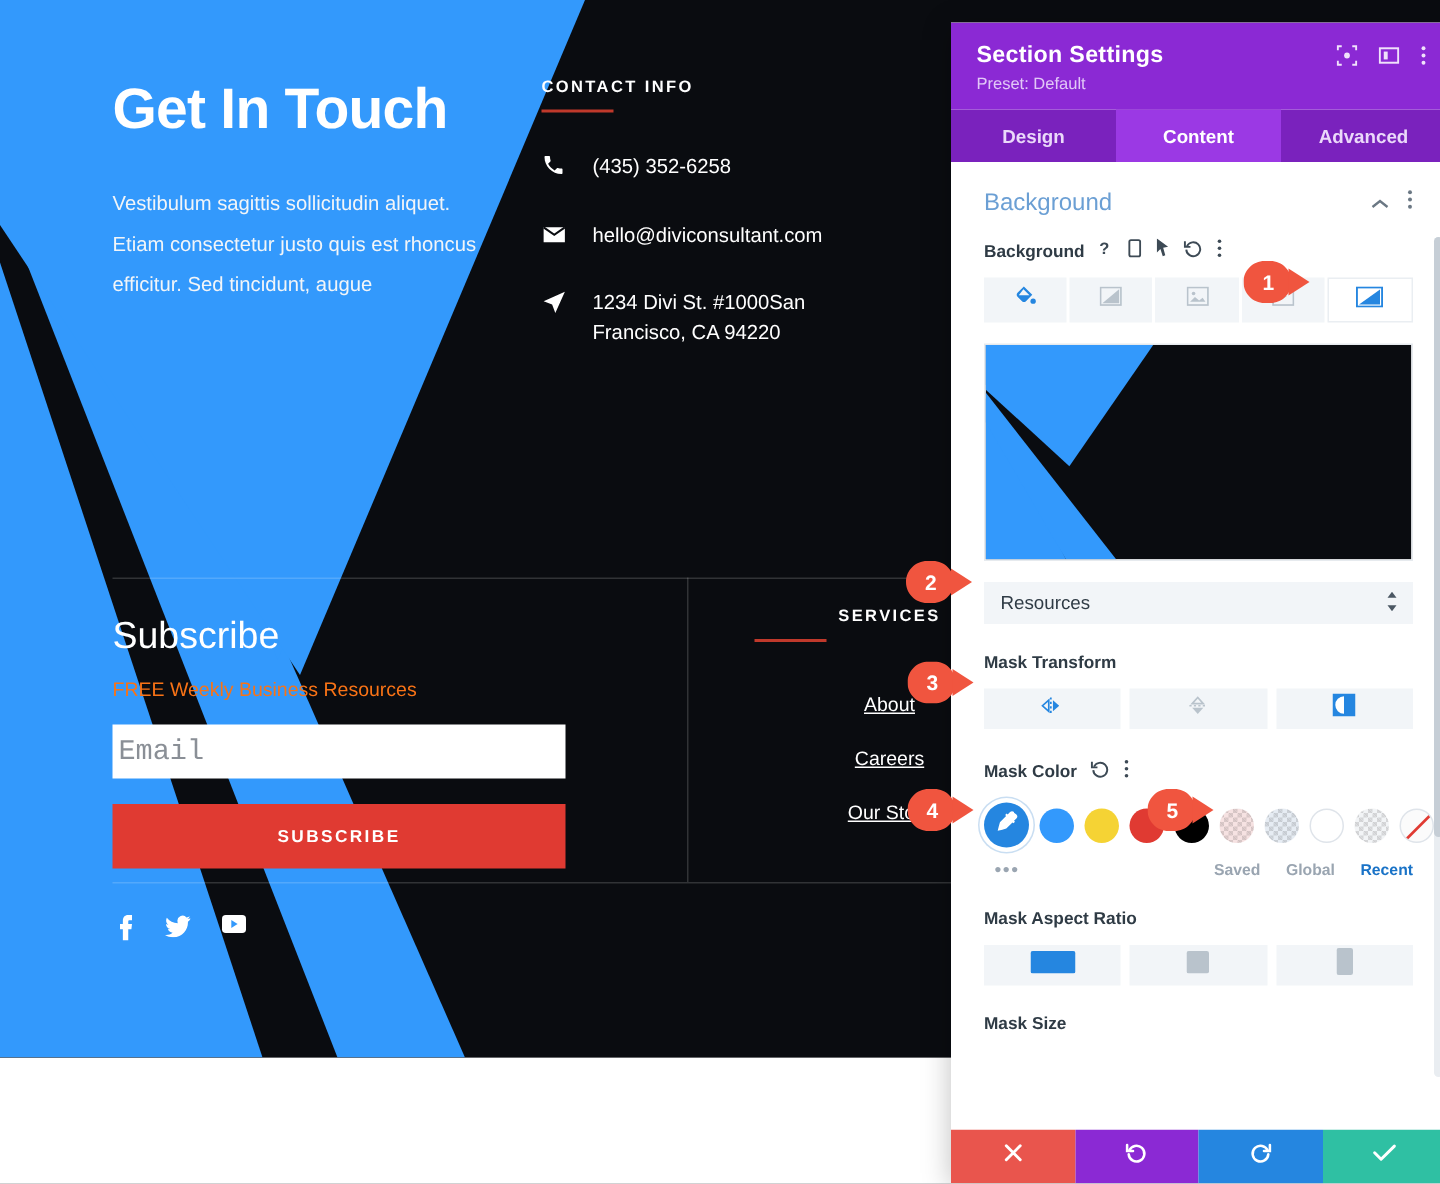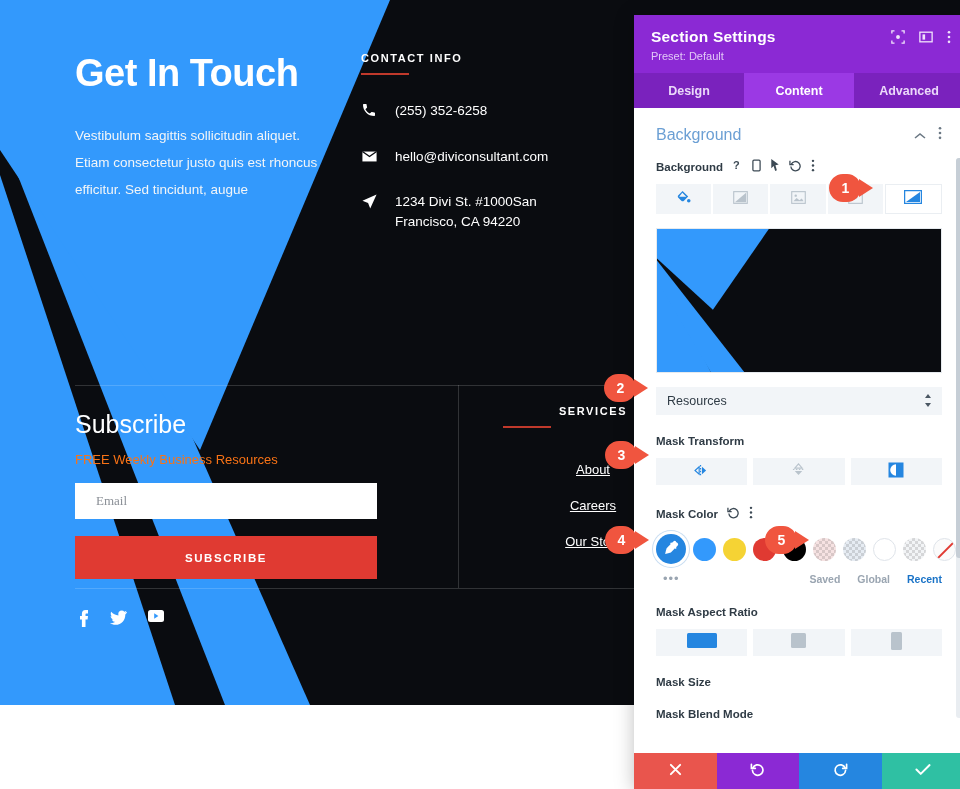--- a/index.html
+++ b/index.html
@@ -58,22 +58,22 @@
   .divider-h2 {
     position: absolute; left: 75px; top: 588px; width: 810px; height: 1px;
     background: rgba(255,255,255,0.16);
   }
 
   .subscribe-col { position: absolute; left: 75px; top: 410px; width: 302px; }
   .sub-title { font-size: 25px; color: #ffffff; font-weight: normal; }
   .sub-sub { font-size: 13px; color: #f97316; margin-top: 13px; }
   .email-field {
     margin-top: 16px; width: 302px; height: 36px; background: #ffffff;
-    border: none; font-size: 13px; color: #8a8f96; padding: 0 21px;
-    font-family: Liberation Serif, serif; display: flex; align-items: center;
+    border: none; font-size: 19px; color: #8a8f96; padding: 0 4px;
+    font-family: Liberation Mono, monospace; display: flex; align-items: center;
   }
   .sub-btn {
     margin-top: 17px; width: 302px; height: 43px; background: #e03a32;
     color: #ffffff; font-size: 11.5px; font-weight: bold; letter-spacing: 1.6px;
     display: flex; align-items: center; justify-content: center; border: none;
     font-family: "Liberation Sans", sans-serif; cursor: pointer;
   }
 
   .services-col { position: absolute; left: 503px; top: 405px; width: 180px; text-align: center; }
   .svc-link {
@@ -232,21 +232,21 @@
       <div class="contact-col">
         <div class="col-title">CONTACT INFO</div>
         <div class="col-rule"></div>
 
         <div class="ci-item">
           <span class="ci-ico">
             <svg width="16" height="16" viewBox="0 0 24 24" fill="#fff">
                 <path d="M6.6 10.8c1.4 2.8 3.8 5.1 6.6 6.6l2.2-2.2c.3-.3.7-.4 1-.2 1.2.4 2.4.6 3.6.6.6 0 1 .4 1 1V20c0 .6-.4 1-1 1C10.6 21 3 13.4 3 4c0-.6.4-1 1-1h3.5c.6 0 1 .4 1 1 0 1.3.2 2.5.6 3.6.1.3 0 .7-.2 1l-2.3 2.2z"></path>
               </svg>
           </span>
-          <span class="ci-txt">(255) 352-6258</span>
+          <span class="ci-txt">(435) 352-6258</span>
         </div>
 
         <div class="ci-item">
           <span class="ci-ico">
             <svg width="17" height="17" viewBox="0 0 24 24" fill="#fff">
                 <path d="M2 5h20v14H2z" fill="#fff"></path>
                 <path d="M2 5l10 7 10-7" stroke="#0a0c10" stroke-width="2" fill="none"></path>
               </svg>
           </span>
           <span class="ci-txt">hello@diviconsultant.com</span>
@@ -563,24 +563,20 @@
                 </svg>
             </span>
           </div>
         </div>
       </div>
 
       <div class="blk">
         <div class="field-label">Mask Size</div>
       </div>
 
-      <div class="blk">
-        <div class="field-label">Mask Blend Mode</div>
-
-      </div>
     </div>
 
     <div class="panel-foot">
       <div class="foot-btn cancel">
         <span>
           <svg width="13" height="13" viewBox="0 0 14 14" stroke="#fff" stroke-width="2.1" stroke-linecap="round">
               <path d="M2 2l10 10M12 2L2 12"></path>
             </svg>
         </span>
       </div>

